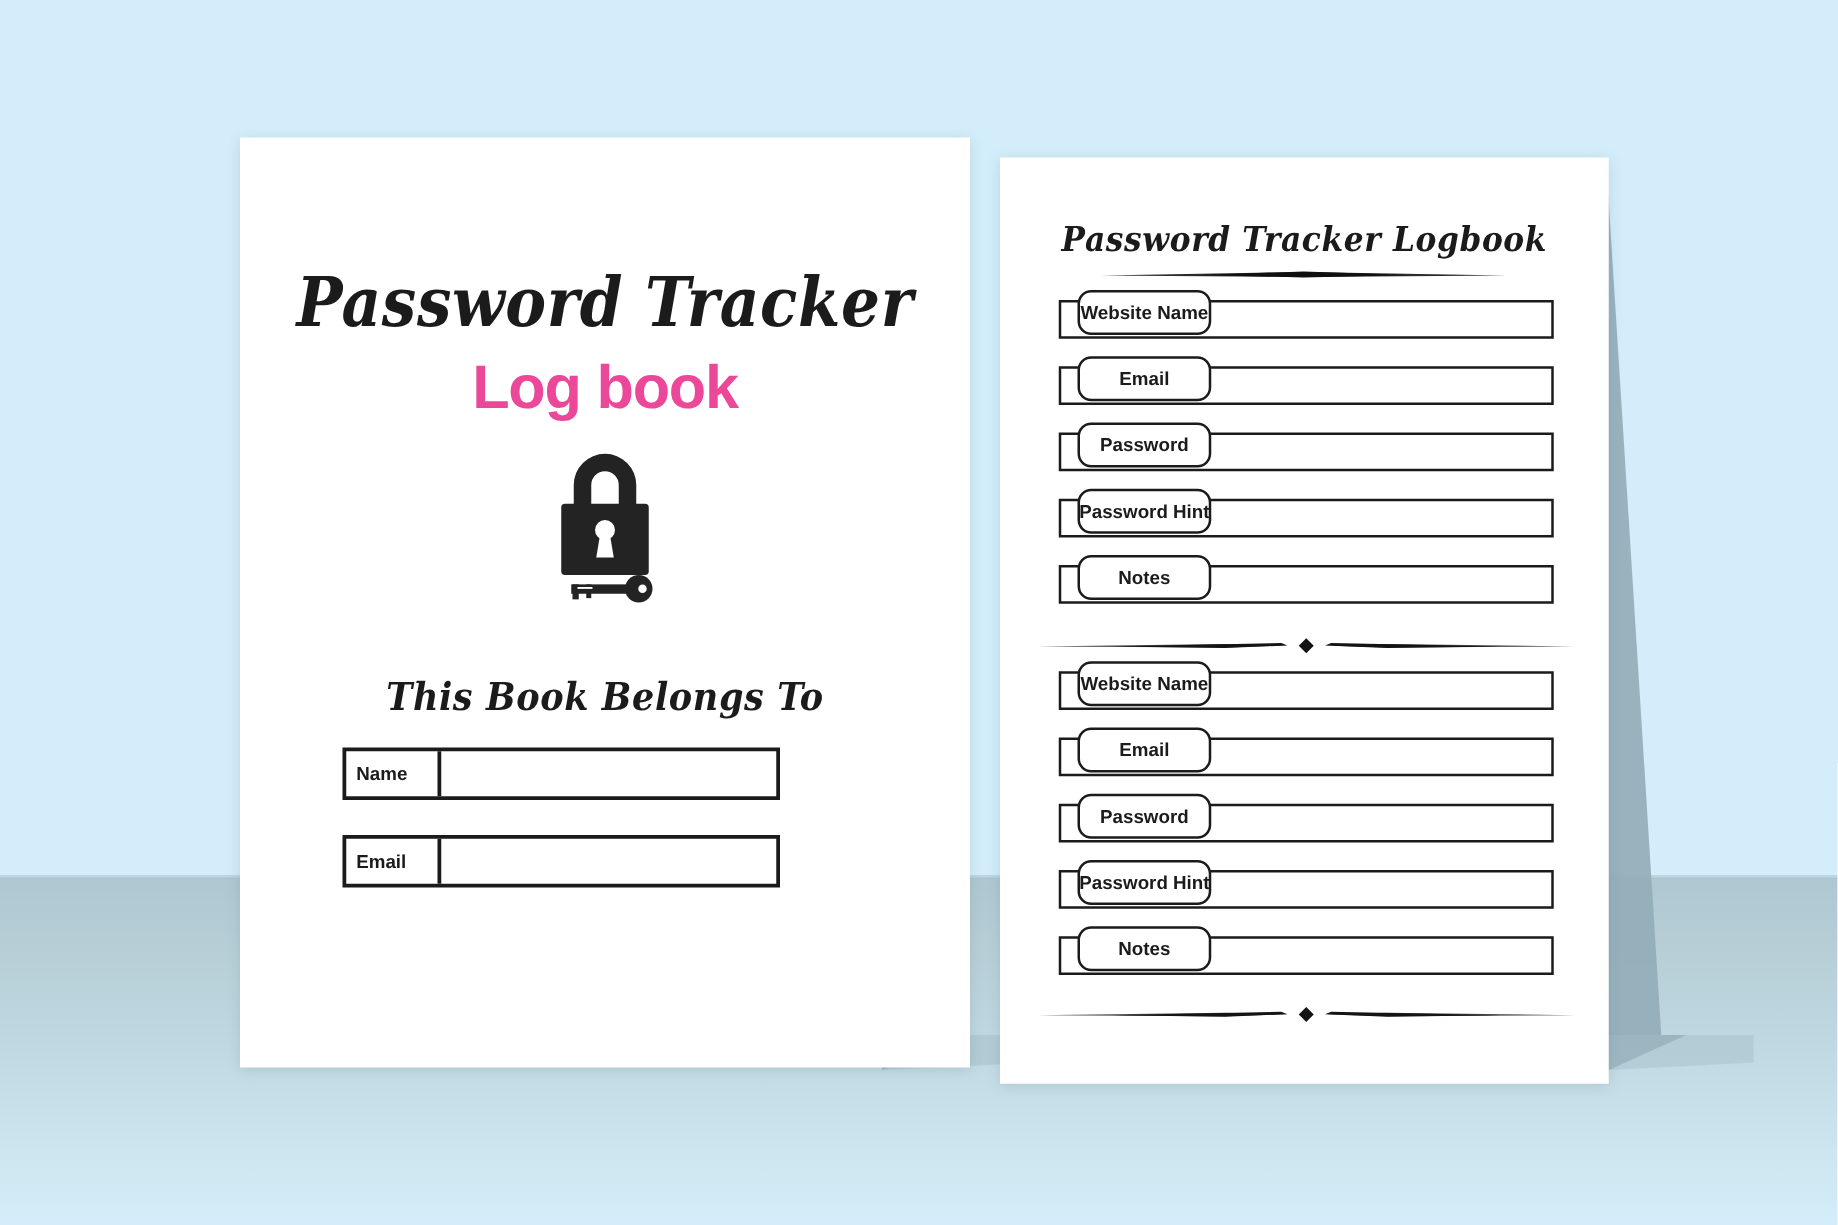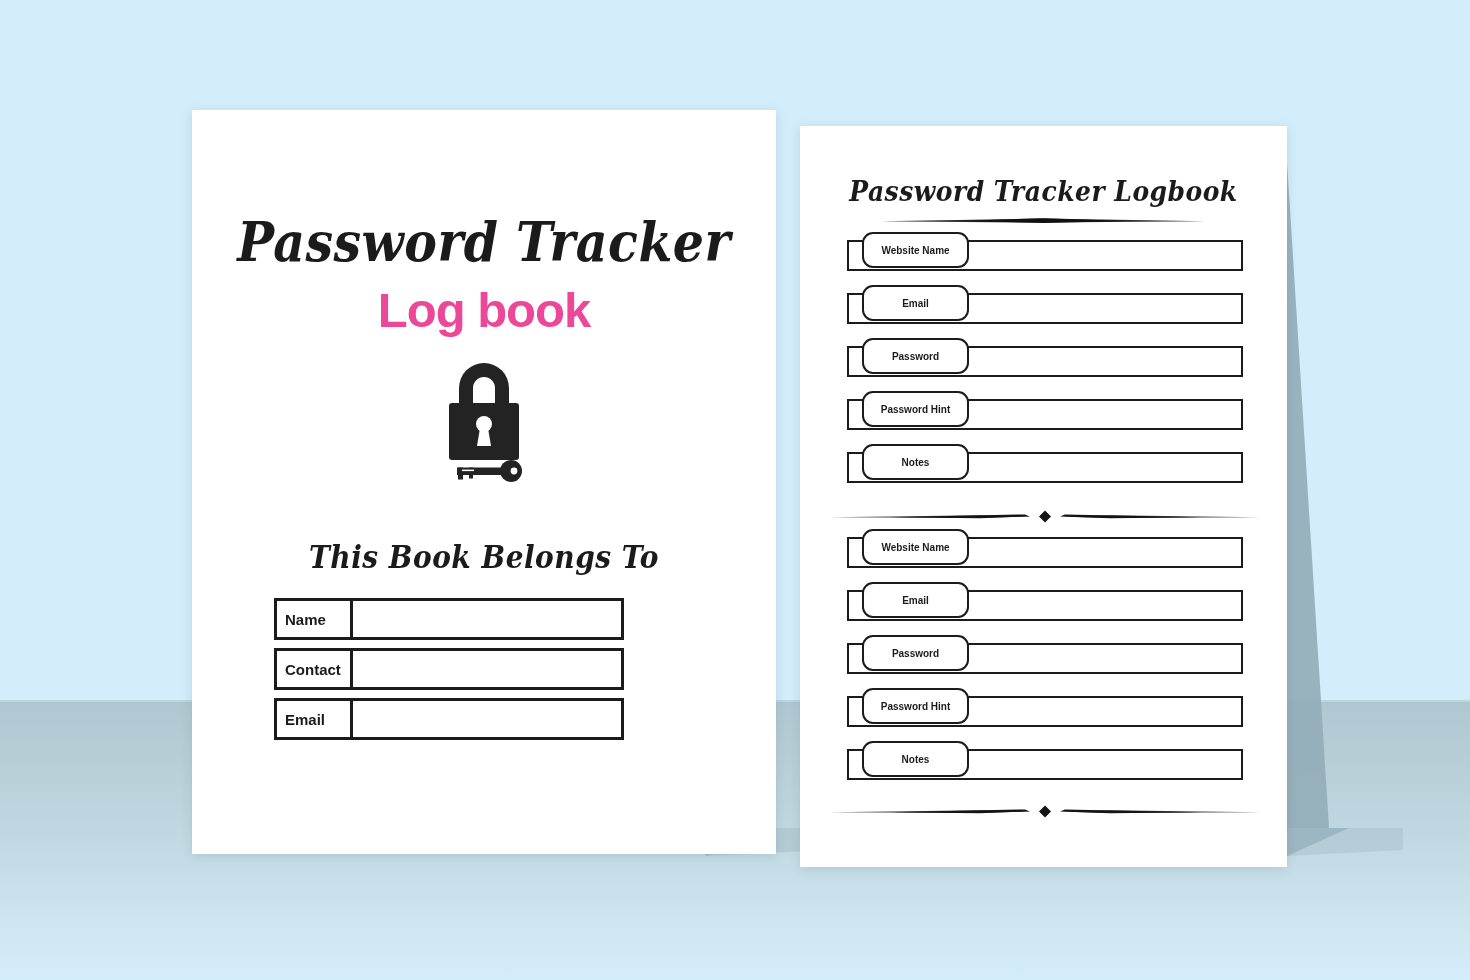--- a/index.html
+++ b/index.html
@@ -101,21 +101,21 @@
   #owner-fields {
     position: absolute;
     left: 82px;
     top: 488px;
     width: 350px;
   }
   .owner-row {
     display: flex;
     border: 3px solid #1b1b1b;
     height: 36px;
-    margin-bottom: 8px;
+    margin-bottom: 28px;
     background: #fff;
     gap: 35px;
   }
   .owner-label {
     width: 76px;
     border-right: 3px solid #1b1b1b;
     display: flex;
     align-items: center;
     padding-left: 8px;
     font-size: 15px;
@@ -163,21 +163,21 @@
     position: absolute;
     left: 15px; top: 0;
     width: 107px;
     height: 36px;
     border: 2px solid #1b1b1b;
     border-radius: 11px;
     background: #ffffff;
     display: flex;
     align-items: center;
     justify-content: center;
-    font-size: 10px;
+    font-size: 15px;
     font-weight: 700;
     color: #1b1b1b;
     box-sizing: border-box;
     white-space: nowrap;
   }
   #divider-1 { position: absolute; left: 30px; width: 430px; top: 383px; }
   #divider-2 { position: absolute; left: 30px; width: 430px; top: 678px; }
 </style>
 </head>
 <body>
@@ -235,24 +235,20 @@
       </div>
 
       <div class="script" id="belongs-title">This Book Belongs To</div>
 
       <div id="owner-fields">
         <div class="owner-row">
           <div class="owner-label">Name</div>
           <div class="owner-value"></div>
         </div>
         <div class="owner-row">
-          <div class="owner-label">Contact</div>
-          <div class="owner-value"></div>
-        </div>
-        <div class="owner-row">
           <div class="owner-label">Email</div>
           <div class="owner-value"></div>
         </div>
       </div>
 
     </div>
   </div>
 
   <div class="card" id="card-right">
 

